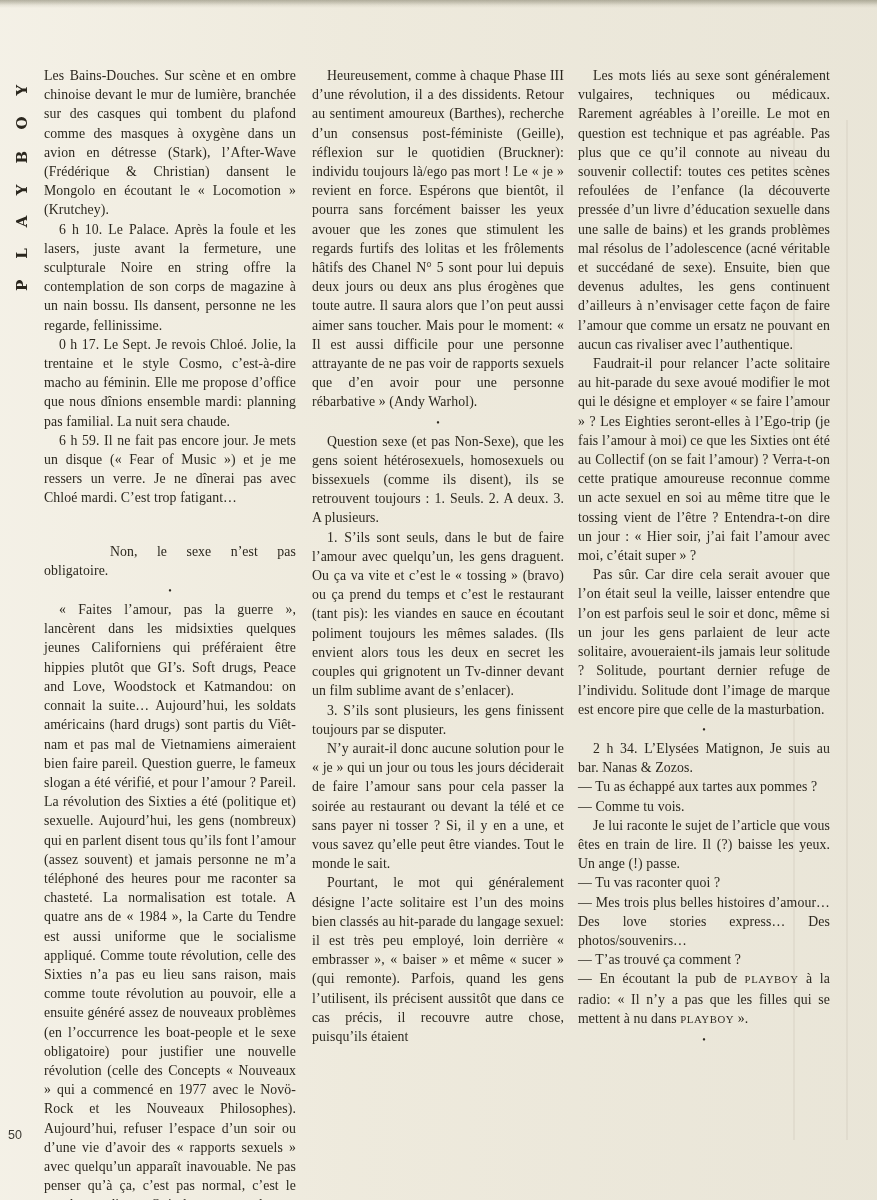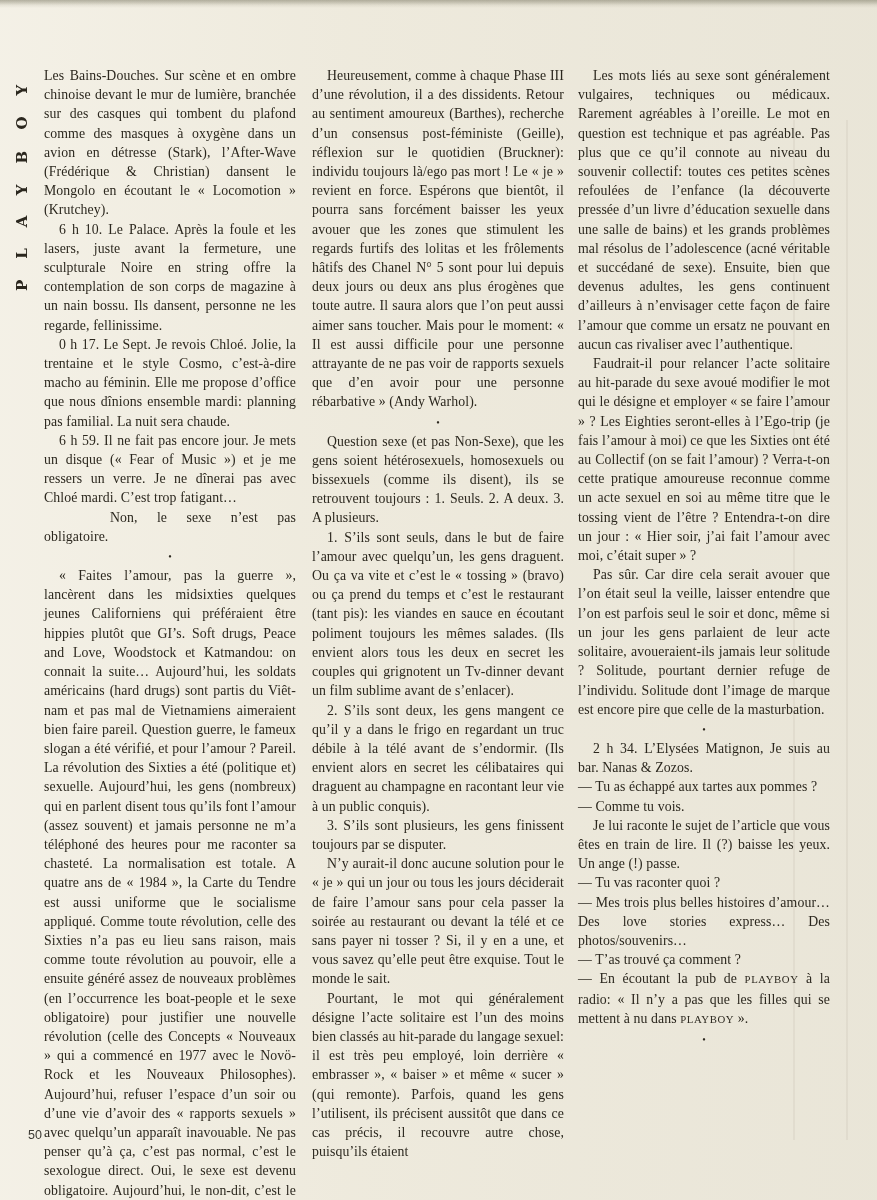--- a/index.html
+++ b/index.html
@@ -22,21 +22,21 @@
     font-size:13.8px;
     line-height:19.2px;
     text-align:justify;
     letter-spacing:0.1px;
   }
   .col1 { left:44px; }
   .col2 { left:312px; }
   .col3 { left:578px; }
   p.para { margin:0; text-indent:15px; }
   p.noindent { text-indent:0; }
-  p.bigindent { text-indent:66px; }
+  p.bigindent { text-indent:66px;margin-top:34px; }
   p.dialogue { text-indent:0; }
   .sep {
     text-align:center;
     font-size:10px;
     line-height:15px;
     margin:3px 0 2px 0;
     text-indent:0;
   }
   .it  { }
   .sc  { font-size:0.78em; letter-spacing:0.6px; }
@@ -47,21 +47,21 @@
     transform-origin:0 0;
     font-family:"DejaVu Serif", serif;
     font-weight:700;
     font-size:15px;
     letter-spacing:21px;
     white-space:nowrap;
     color:#2b271e;
   }
   .pageno {
     position:absolute;
-    left:28px; top:1128px;
+    left:8px; top:1128px;
     font-family:"Liberation Sans", sans-serif;
     font-size:12.5px;
     color:#3c3a33;
   }
   .top-edge {
     position:absolute; top:0; left:0; right:0; height:5px;
     background:linear-gradient(180deg, rgba(110,108,88,0.28), rgba(110,108,88,0));
   }
   .crease {
     position:absolute; top:120px; height:1020px; width:2px;
@@ -84,23 +84,22 @@
       <p class="para"><span class="it">6 h 59.</span><span> Il ne fait pas encore jour. Je mets un disque (« Fear of Music ») et je me ressers un verre. Je ne dînerai pas avec Chloé mardi. C’est trop fatigant…</span></p>
       <p class="para bigindent"><span>Non, le sexe n’est pas obligatoire.</span></p>
       <div class="sep">•</div>
       <p class="para"><span>« Faites l’amour, pas la guerre », lancèrent dans les midsixties quelques jeunes Californiens qui préféraient être hippies plutôt que GI’s. Soft drugs, Peace and Love, Woodstock et Katmandou: on connait la suite… Aujourd’hui, les soldats américains (hard drugs) sont partis du Viêt-nam et pas mal de Vietnamiens aimeraient bien faire pareil. Question guerre, le fameux slogan a été vérifié, et pour l’amour ? Pareil. La révolution des Sixties a été (politique et) sexuelle. Aujourd’hui, les gens (nombreux) qui en parlent disent tous qu’ils font l’amour (assez souvent) et jamais personne ne m’a téléphoné des heures pour me raconter sa chasteté. La normalisation est totale. A quatre ans de « 1984 », la Carte du Tendre est aussi uniforme que le socialisme appliqué. Comme toute révolution, celle des Sixties n’a pas eu lieu sans raison, mais comme toute révolution au pouvoir, elle a ensuite généré assez de nouveaux problèmes (en l’occurrence les boat-people et le sexe obligatoire) pour justifier une nouvelle révolution (celle des Concepts « Nouveaux » qui a commencé en 1977 avec le Novö-Rock et les Nouveaux Philosophes). Aujourd’hui, refuser l’espace d’un soir ou d’une vie d’avoir des « rapports sexuels » avec quelqu’un apparaît inavouable. Ne pas penser qu’à ça, c’est pas normal, c’est le sexologue direct. Oui, le sexe est devenu obligatoire. Aujourd’hui, le non-dit, c’est le Non-Sexe, ce n’est plus le sexe. Le Non-Sexe est dans un goulag de silence. On a changé de pudeur.</span></p>
     </div>
   <div class="col col2">
       <p class="para"><span>Heureusement, comme à chaque Phase III d’une révolution, il a des dissidents. Retour au sentiment amoureux (Barthes), recherche d’un consensus post-féministe (Geille), réflexion sur le quotidien (Bruckner): individu toujours là/ego pas mort ! Le « je » revient en force. Espérons que bientôt, il pourra sans forcément baisser les yeux avouer que les zones que stimulent les regards furtifs des lolitas et les frôlements hâtifs des Chanel N° 5 sont pour lui depuis deux jours ou deux ans plus érogènes que toute autre. Il saura alors que l’on peut aussi aimer sans toucher. Mais pour le moment: « Il est aussi difficile pour une personne attrayante de ne pas voir de rapports sexuels que d’en avoir pour une personne rébarbative » (Andy Warhol).</span></p>
       <div class="sep">•</div>
       <p class="para"><span>Question sexe (et pas Non-Sexe), que les gens soient hétérosexuels, homosexuels ou bissexuels (comme ils disent), ils se retrouvent toujours : 1. Seuls. 2. A deux. 3. A plusieurs.</span></p>
       <p class="para"><span>1. S’ils sont seuls, dans le but de faire l’amour avec quelqu’un, les gens draguent. Ou ça va vite et c’est le « tossing » (bravo) ou ça prend du temps et c’est le restaurant (tant pis): les viandes en sauce en écoutant poliment toujours les mêmes salades. (Ils envient alors tous les deux en secret les couples qui grignotent un Tv-dinner devant un film sublime avant de s’enlacer).</span></p>
-      <p class="para"><span>2. S’ils sont deux, les gens mangent ce qu’il y a dans le frigo en regardant un truc débile à la télé avant de s’endormir. (Ils envient alors en secret les célibataires qui draguent au champagne en racontant leur vie à un public conquis).</span></p>
       <p class="para"><span>3. S’ils sont plusieurs, les gens finissent toujours par se disputer.</span></p>
-      <p class="para"><span>N’y aurait-il donc aucune solution pour le « je » qui un jour ou tous les jours déciderait de faire l’amour sans pour cela passer la soirée au restaurant ou devant la télé et ce sans payer ni tosser ? Si, il y en a une, et vous savez qu’elle peut être exquise. Tout le monde le sait.</span></p>
+      <p class="para"><span>N’y aurait-il donc aucune solution pour le « je » qui un jour ou tous les jours déciderait de faire l’amour sans pour cela passer la soirée au restaurant ou devant la télé et ce sans payer ni tosser ? Si, il y en a une, et vous savez qu’elle peut être viandes. Tout le monde le sait.</span></p>
       <p class="para"><span>Pourtant, le mot qui généralement désigne l’acte solitaire est l’un des moins bien classés au hit-parade du langage sexuel: il est très peu employé, loin derrière « embrasser », « baiser » et même « sucer » (qui remonte). Parfois, quand les gens l’utilisent, ils précisent aussitôt que dans ce cas précis, il recouvre autre chose, puisqu’ils étaient</span></p>
     </div>
   <div class="col col3">
       <p class="para"><span>Les mots liés au sexe sont généralement vulgaires, techniques ou médicaux. Rarement agréables à l’oreille. Le mot en question est technique et pas agréable. Pas plus que ce qu’il connote au niveau du souvenir collectif: toutes ces petites scènes refoulées de l’enfance (la découverte pressée d’un livre d’éducation sexuelle dans une salle de bains) et les grands problèmes mal résolus de l’adolescence (acné véritable et succédané de sexe). Ensuite, bien que devenus adultes, les gens continuent d’ailleurs à n’envisager cette façon de faire l’amour que comme un ersatz ne pouvant en aucun cas rivaliser avec l’authentique.</span></p>
       <p class="para"><span>Faudrait-il pour relancer l’acte solitaire au hit-parade du sexe avoué modifier le mot qui le désigne et employer </span><span class="it">« se faire l’amour »</span><span> ? Les Eighties seront-elles à l’Ego-trip (je fais l’amour à moi) ce que les Sixties ont été au Collectif (on se fait l’amour) ? Verra-t-on cette pratique amoureuse reconnue comme un acte sexuel en soi au même titre que le tossing vient de l’être ? Entendra-t-on dire un jour : « Hier soir, j’ai fait l’amour avec moi, c’était super » ?</span></p>
       <p class="para"><span>Pas sûr. Car dire cela serait avouer que l’on était seul la veille, laisser entendre que l’on est parfois seul le soir et donc, même si un jour les gens parlaient de leur acte solitaire, avoueraient-ils jamais leur solitude ? Solitude, pourtant dernier refuge de l’individu. Solitude dont l’image de marque est encore pire que celle de la masturbation.</span></p>
       <div class="sep">•</div>
       <p class="para"><span class="it">2 h 34.</span><span> L’Elysées Matignon, Je suis au bar. Nanas &amp; Zozos.</span></p>
       <p class="para dialogue"><span>— Tu as échappé aux tartes aux pommes ?</span></p>
       <p class="para dialogue"><span>— Comme tu vois.</span></p>

